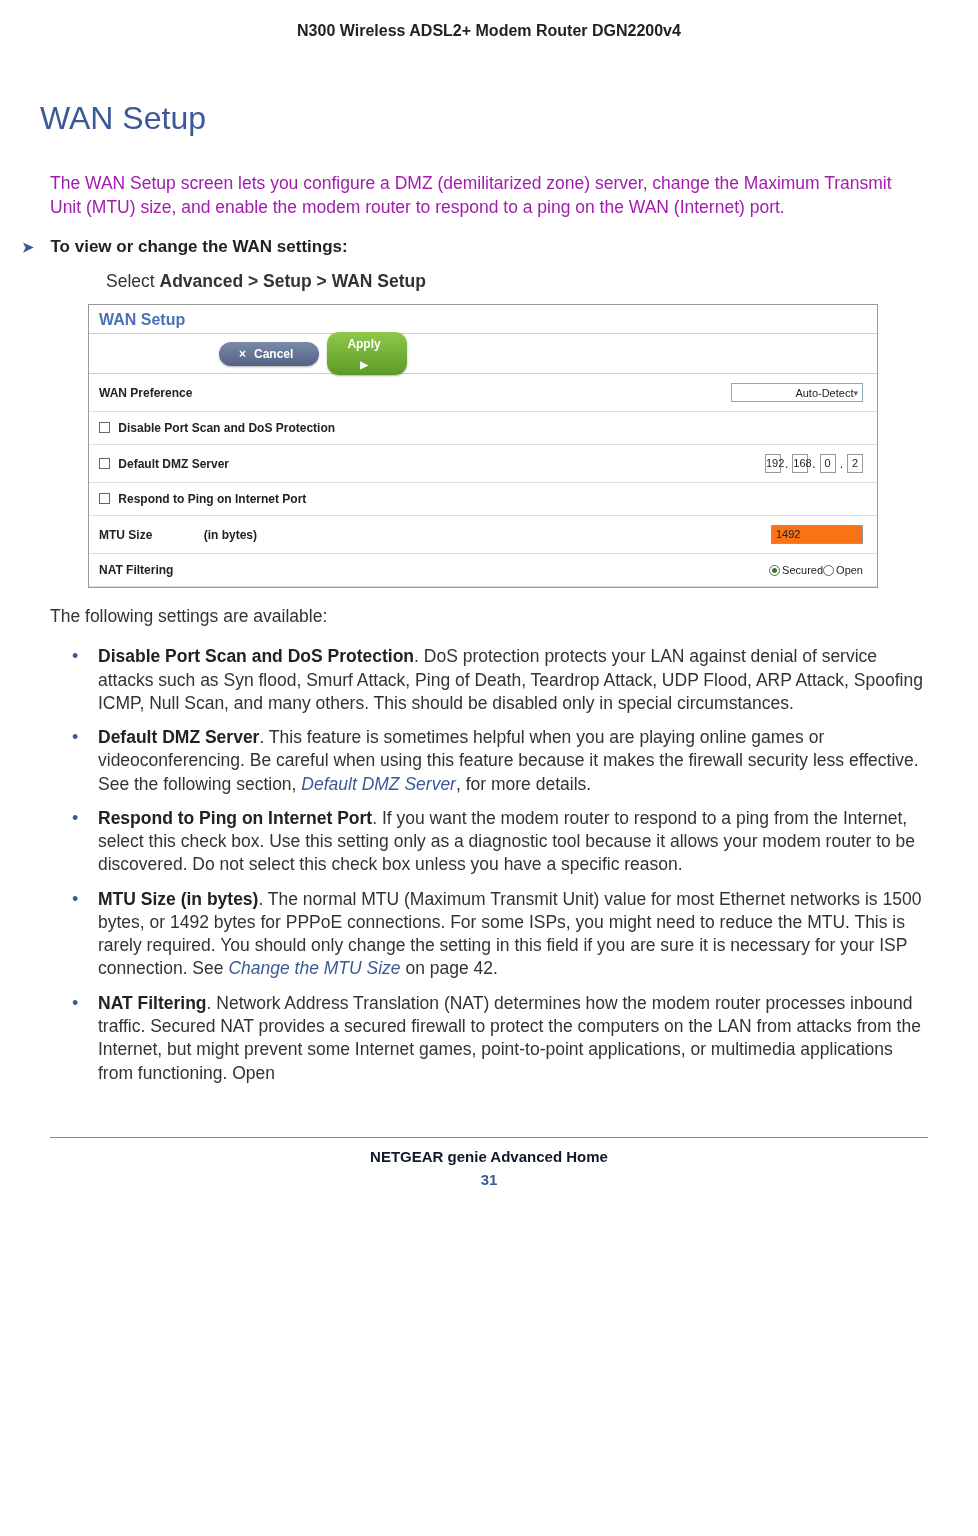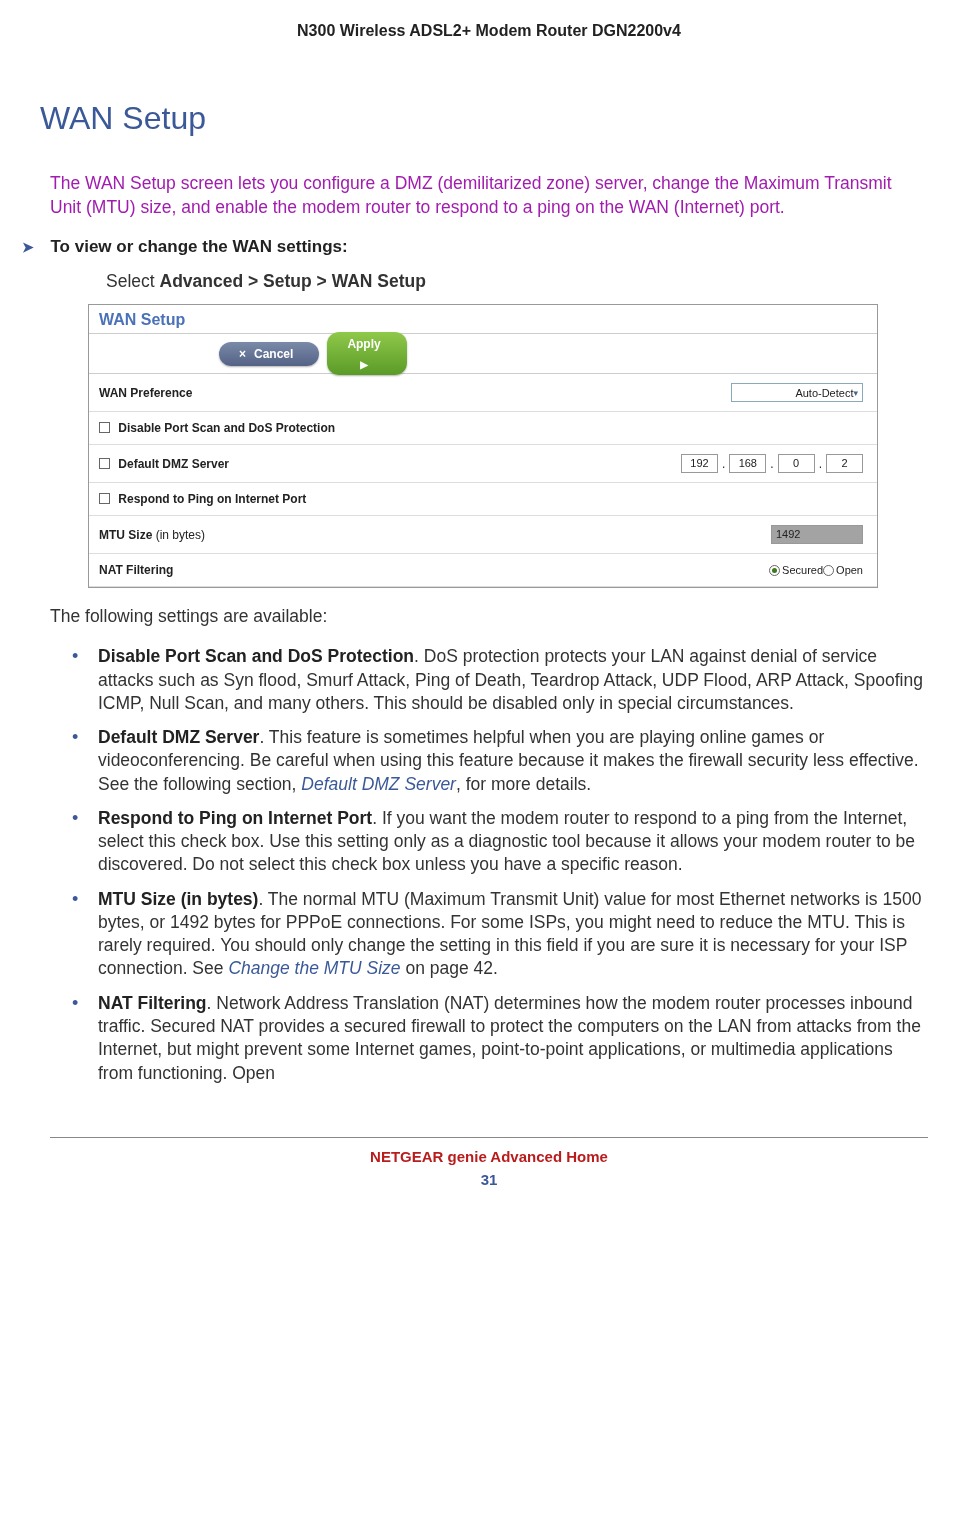--- a/index.html
+++ b/index.html
@@ -89,21 +89,21 @@
     .ss-btn-arrow { font-size: 10px; }
     .ss-row {
       display: flex;
       justify-content: space-between;
       align-items: center;
       padding: 9px 14px 9px 10px;
       border-bottom: 1px solid #ddd;
       color: #222;
     }
     .ss-row-label { font-weight: bold; font-size: 12px; white-space: nowrap; }
-    .ss-row-label .sub { font-weight: normal; }
+    .ss-row-label .sub { font-weight: bold; padding-left: 48px; }
     .ss-check {
       width: 11px; height: 11px;
       border: 1px solid #666;
       display: inline-block;
       margin-right: 5px;
       vertical-align: -1px;
     }
     .ss-select {
       width: 132px;
       border: 1px solid #8ab;
@@ -115,34 +115,34 @@
       align-items: center;
       justify-content: flex-end;
     }
     .ss-select-arrow { color: #468; font-size: 9px; }
     .ss-ip {
       display: inline-flex;
       align-items: center;
       gap: 4px;
     }
     .ss-ip-box {
-      width: 37px; height: 19px;
+      width: 16px; height: 19px;
       border: 1px solid #999;
       font-size: 11px;
       text-align: center;
       line-height: 17px;
       background: #fff;
     }
     .ss-text-input {
       width: 92px; height: 19px;
       border: 1px solid #999;
       font-size: 11px;
       padding: 0 4px;
       line-height: 17px;
-      background: #a3a3a3;
+      background: #f97316;
     }
     .ss-radio {
       width: 11px; height: 11px;
       border: 1px solid #666;
       border-radius: 50%;
       display: inline-block;
       vertical-align: -1px;
       margin-right: 2px;
       position: relative;
     }
@@ -188,21 +188,21 @@
     .link { color: #3b5998; font-style: italic; }
     .footer {
       border-top: 1px solid #888;
       margin-top: 52px;
       padding-top: 10px;
       text-align: center;
     }
     .footer-text {
       font-weight: bold;
       font-size: 15px;
-      color: #b91c1c;
+      color: #0f172a;
     }
     .footer-page {
       color: #3b5998;
       font-weight: bold;
       font-size: 15px;
       margin-top: 6px;
     }
   </style>
 </head>
 <body>

